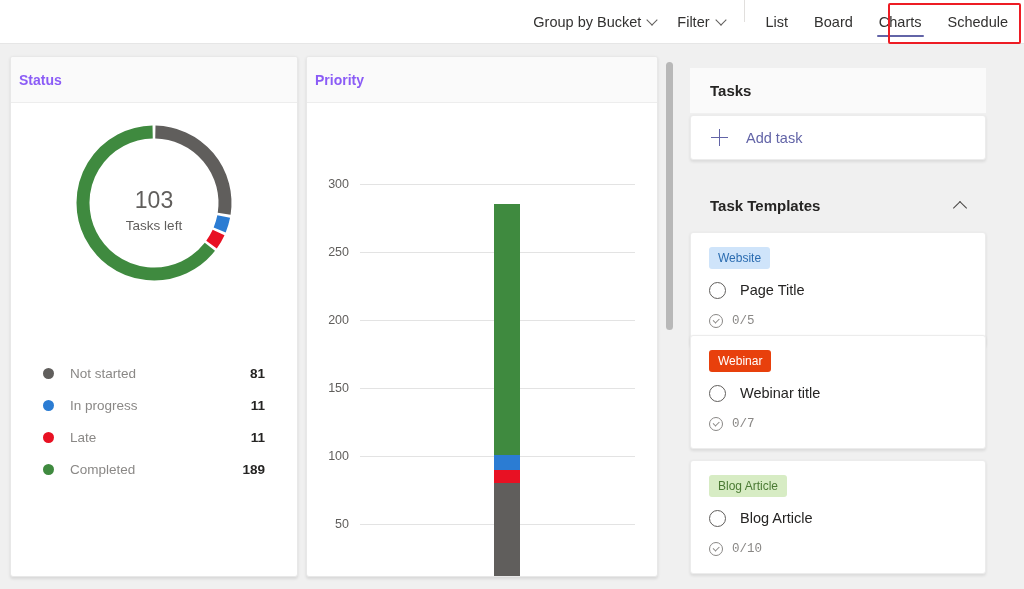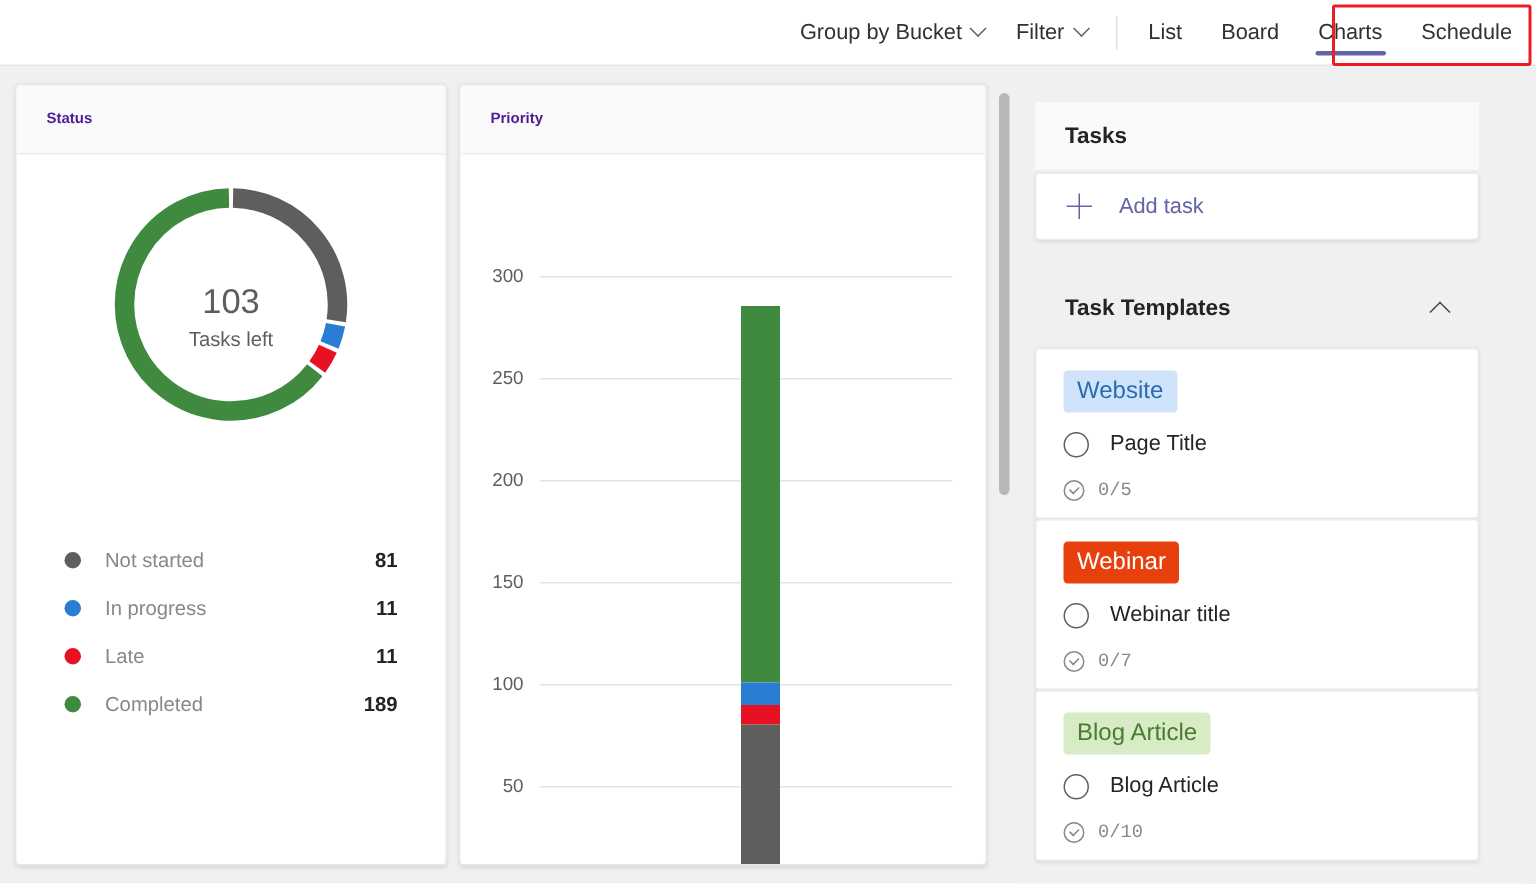--- a/index.html
+++ b/index.html
@@ -8,21 +8,21 @@
     font-family: "Liberation Sans", sans-serif;
     background: #ffffff;
     overflow: hidden;
   }
   .app { position: relative; width: 1024px; height: 589px; background: #f0f0f0; }
 
   
   .toolbar {
     position: absolute; left: 0; top: 0; width: 1024px; height: 44px;
     background: #ffffff;
-    display: flex; align-items: center; justify-content: flex-end;
+    display: flex; justify-content: flex-end;
     border-bottom: 1px solid #e6e6e6;
   }
   .tb-item {
     display: flex; align-items: center; gap: 7px;
     font-size: 14.5px; color: #323130;
     padding: 0 10px; height: 44px; cursor: pointer;
     white-space: nowrap;
   }
   .chev {
     width: 9px; height: 9px; display: inline-block; position: relative; top: -2px;
@@ -49,22 +49,22 @@
   .content { position: absolute; left: 0; top: 44px; width: 1024px; height: 545px; }
 
   .card {
     position: absolute; background: #ffffff;
     border: 1px solid #e8e8e8; border-radius: 3px;
     box-shadow: 0 1.2px 3px rgba(0,0,0,0.10);
     overflow: hidden;
   }
   .card-head {
     height: 46px; background: #fafafa; border-bottom: 1px solid #ededed;
-    display: flex; align-items: center; padding-left: 20px;
-    font-size: 10px; font-weight: 600; color: #4c1d95;
+    display: flex; align-items: center; padding-left: 8px;
+    font-size: 14px; font-weight: 600; color: #8b5cf6;
   }
 
   
   #status-card { left: 10px; top: 12px; width: 288px; height: 521px; }
   .donut-wrap { position: relative; width: 100%; height: 230px; }
   .donut { position: absolute; left: 50%; top: 14px; transform: translateX(-50%); }
   .donut-center {
     position: absolute; left: 50%; top: 108px; transform: translate(-50%,-50%);
     text-align: center; width: 140px;
   }
@@ -134,21 +134,21 @@
     transform: rotate(45deg);
   }
 
   .tmpl-card {
     position: absolute; left: 8px; width: 296px; height: 114px;
     background: #ffffff; border: 1px solid #ececec; border-radius: 3px;
     box-shadow: 0 1.2px 3px rgba(0,0,0,0.09);
     padding: 14px 18px; cursor: pointer;
   }
   .badge {
-    display: inline-block; font-size: 16px; padding: 3px 9px;
+    display: inline-block; font-size: 12px; padding: 3px 9px;
     border-radius: 3px; line-height: 1.35;
   }
   .tmpl-row { display: flex; align-items: flex-start; margin-top: 13px; }
   .circle {
     width: 17px; height: 17px; border-radius: 50%;
     border: 1.4px solid #605e5c; flex: 0 0 17px;
   }
   .tmpl-title { margin-left: 14px; font-size: 14.5px; color: #252423; }
   .tmpl-foot { display: flex; align-items: center; margin-top: 15px; font-family: Liberation Mono, monospace; }
   .check-circle {
@@ -286,21 +286,21 @@
       </div>
 
       <div id="template-cards">
           <div class="tmpl-card" style="top: 188px;"><span class="badge" style="background:#cfe4fa;color:#2b6cb0">Website</span><div class="tmpl-row">
               <span class="circle"></span>
               <span class="tmpl-title">Page Title</span>
             </div><div class="tmpl-foot">
               <span class="check-circle"></span>
               <span class="tmpl-count">0/5</span>
             </div></div>
-          <div class="tmpl-card" style="top: 302px;"><span class="badge" style="background:#e8400c;color:#ffffff">Webinar</span><div class="tmpl-row">
+          <div class="tmpl-card" style="top: 291px;"><span class="badge" style="background:#e8400c;color:#ffffff">Webinar</span><div class="tmpl-row">
               <span class="circle"></span>
               <span class="tmpl-title">Webinar title</span>
             </div><div class="tmpl-foot">
               <span class="check-circle"></span>
               <span class="tmpl-count">0/7</span>
             </div></div>
           <div class="tmpl-card" style="top: 416px;"><span class="badge" style="background:#d7ecc4;color:#4a7a33">Blog Article</span><div class="tmpl-row">
               <span class="circle"></span>
               <span class="tmpl-title">Blog Article</span>
             </div><div class="tmpl-foot">

